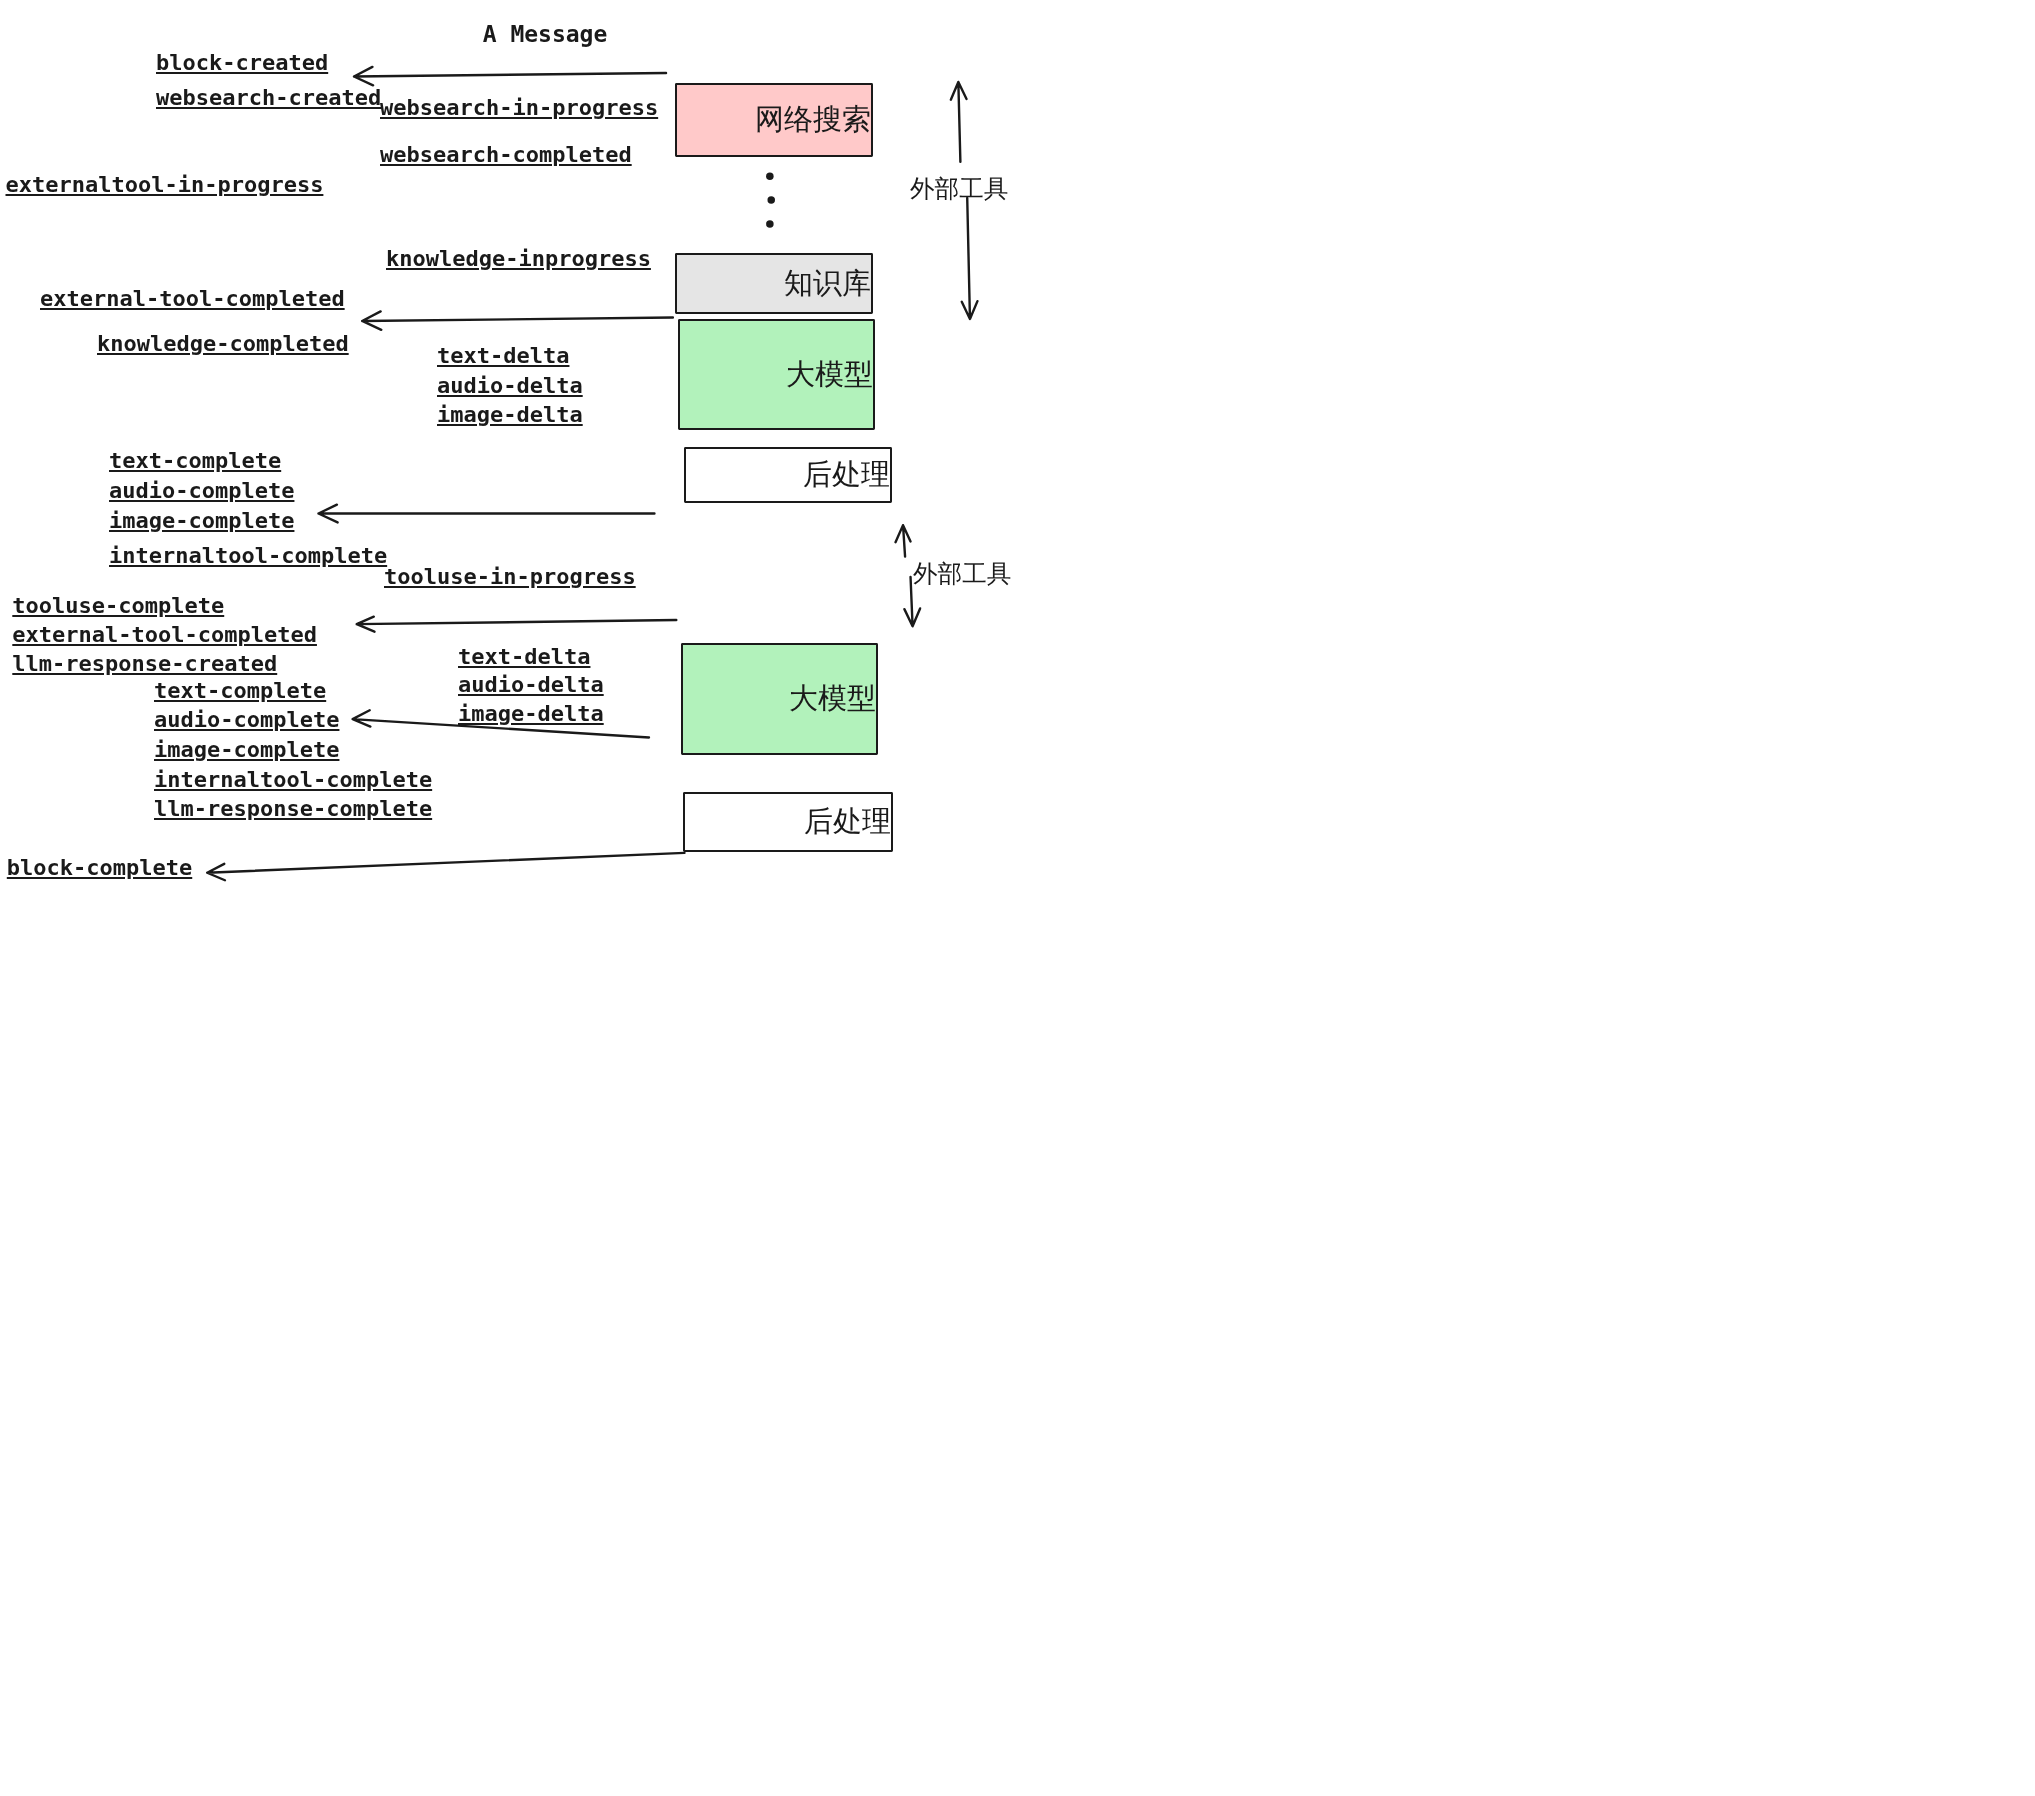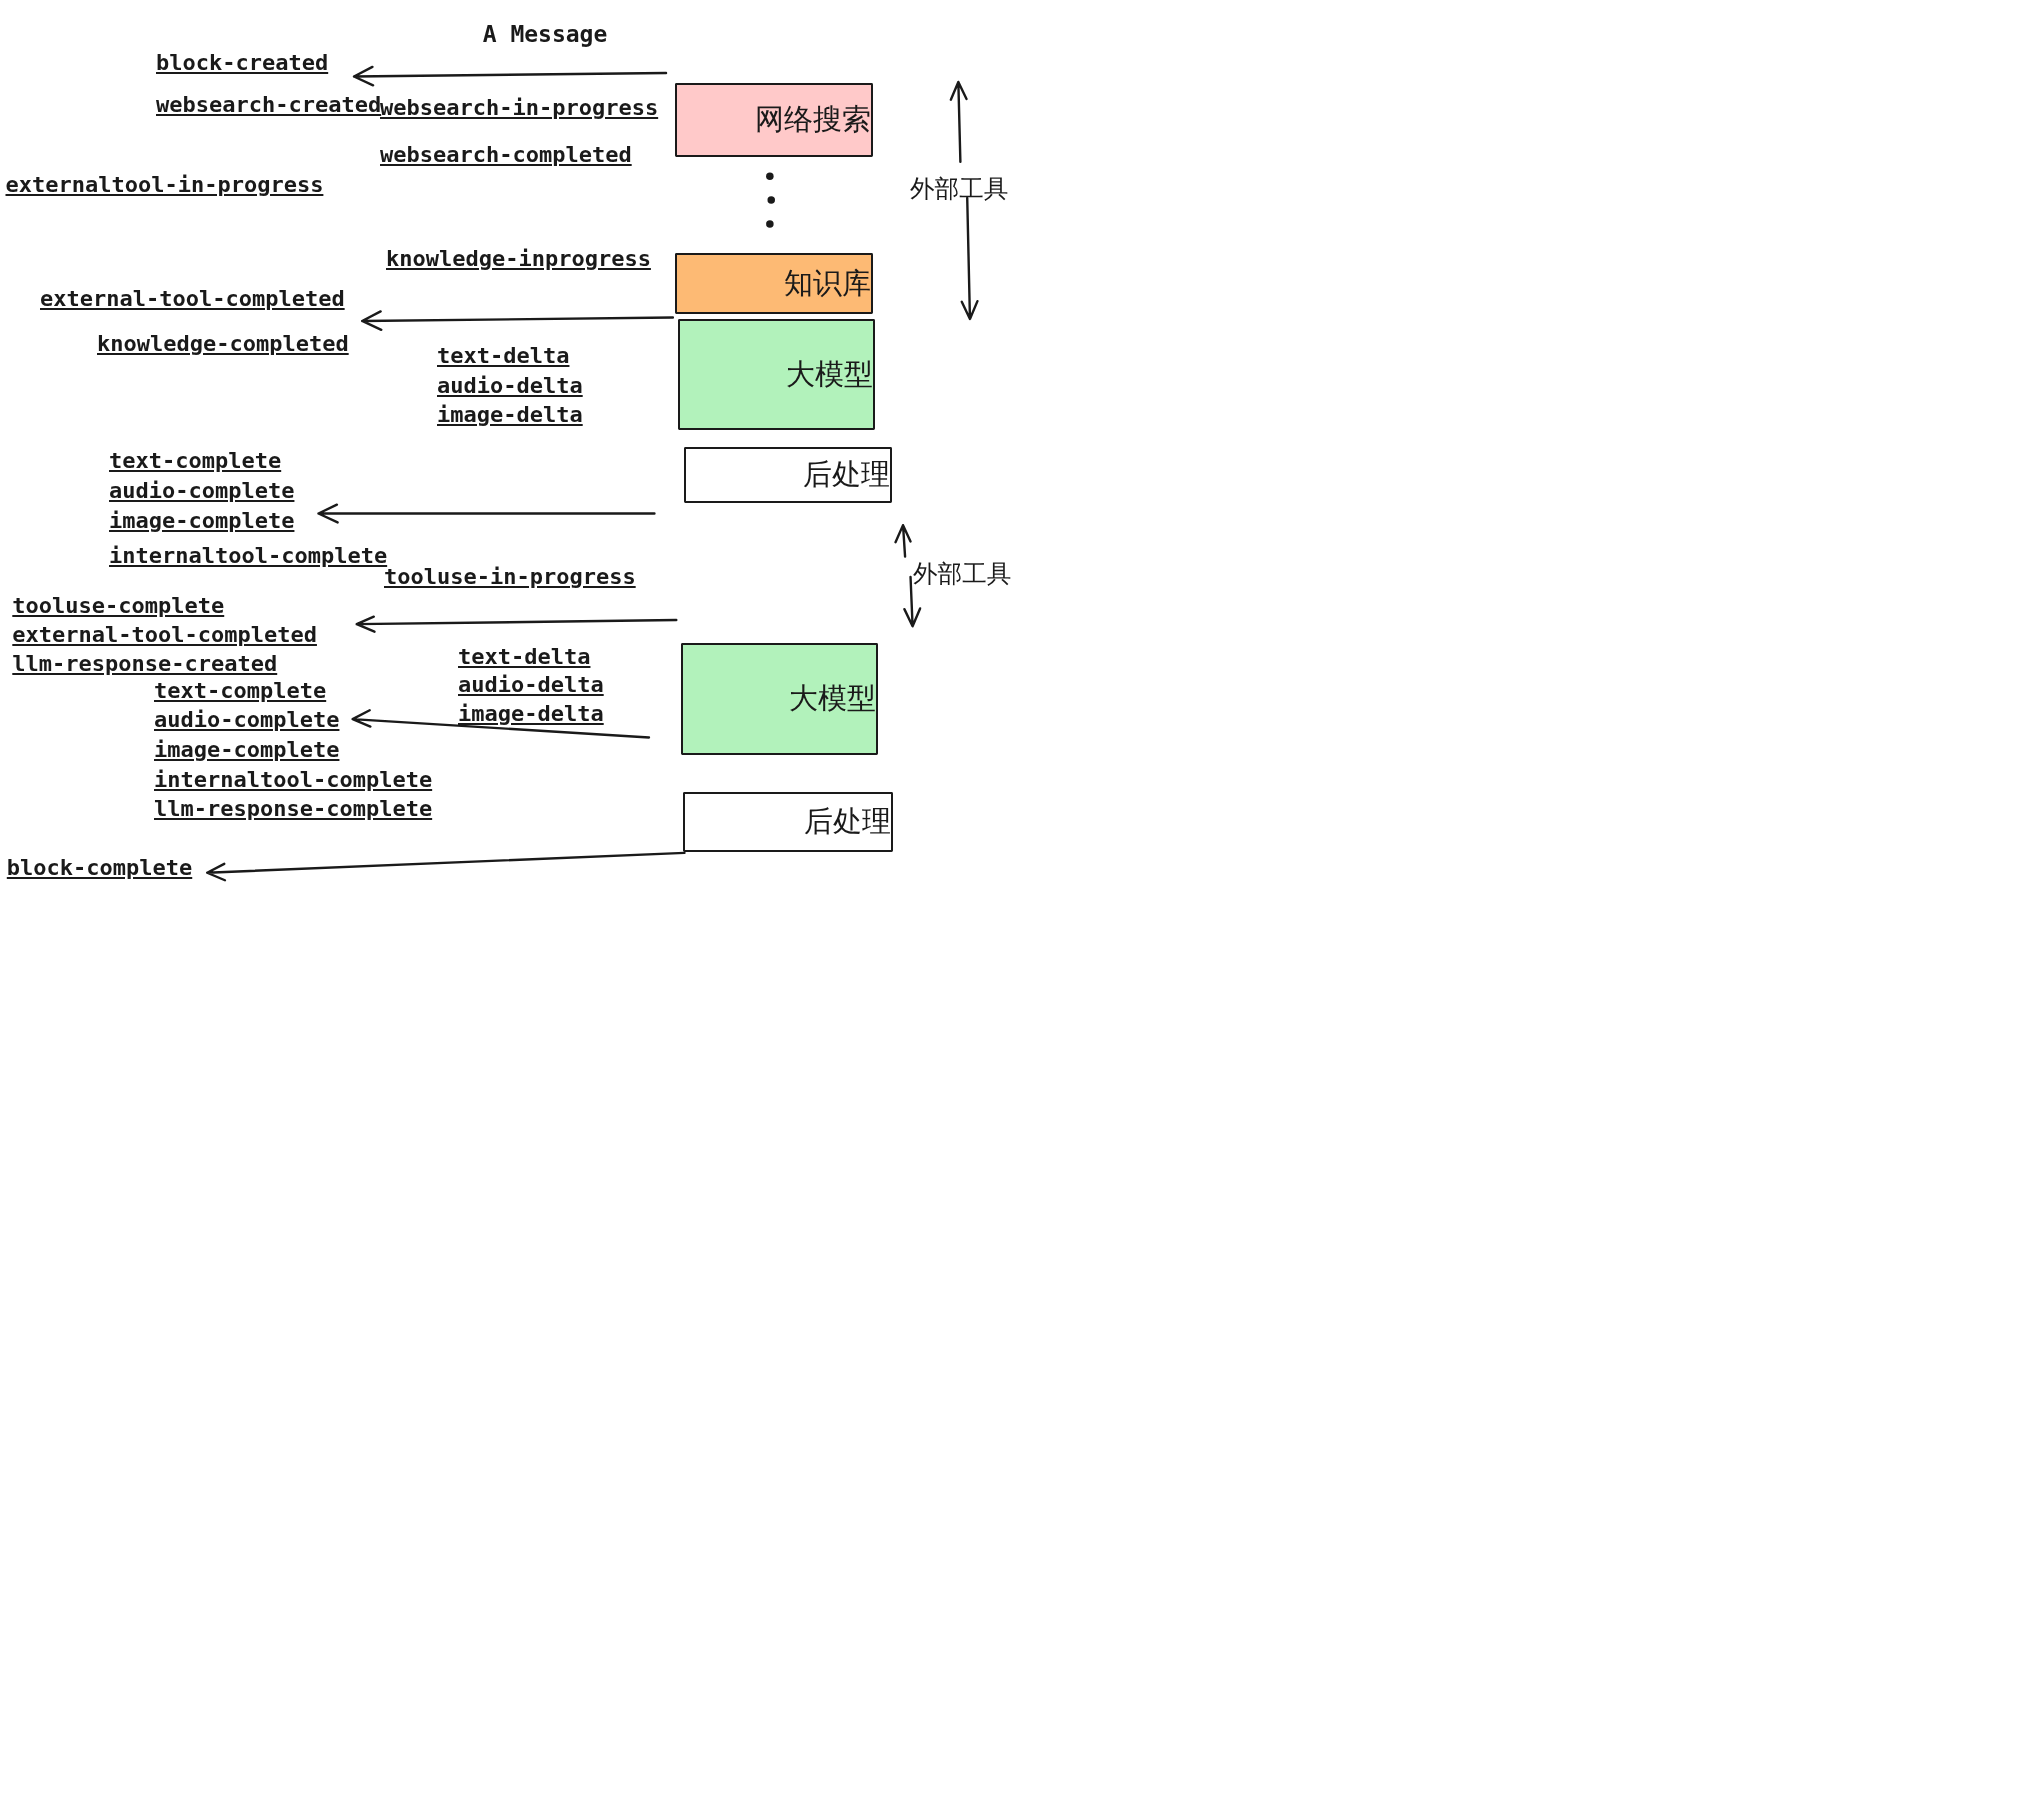--- a/index.html
+++ b/index.html
@@ -90,21 +90,21 @@
     <g fill="#1a1a1a">
       <circle cx="1127" cy="258" r="5.5"></circle>
       <circle cx="1129" cy="293" r="5.5"></circle>
       <circle cx="1127" cy="328" r="5.5"></circle>
     </g>
   </svg>
 
   <div class="title" style="left:545px;top:20.5px">A Message</div>
 
   <div class="ev" style="left:156px;top:51px">block-created</div>
-  <div class="ev" style="left:156px;top:93px">websearch-created</div>
+  <div class="ev" style="left:156px;top:86px">websearch-created</div>
   <div class="ev" style="left:380px;top:96px">websearch-in-progress</div>
   <div class="ev" style="left:380px;top:143px">websearch-completed</div>
   <div class="ev" style="left:5.5px;top:173px">externaltool-in-progress</div>
   <div class="ev" style="left:386px;top:247px">knowledge-inprogress</div>
   <div class="ev" style="left:40px;top:287px">external-tool-completed</div>
   <div class="ev" style="left:97px;top:332px">knowledge-completed</div>
   <div class="ev" style="left:437px;top:344px">text-delta</div>
   <div class="ev" style="left:437px;top:374px">audio-delta</div>
   <div class="ev" style="left:437px;top:403px">image-delta</div>
   <div class="ev" style="left:109px;top:449px">text-complete</div>
@@ -122,21 +122,21 @@
   <div class="ev" style="left:154px;top:708px">audio-complete</div>
   <div class="ev" style="left:154px;top:738px">image-complete</div>
   <div class="ev" style="left:154px;top:768px">internaltool-complete</div>
   <div class="ev" style="left:154px;top:797px">llm-response-complete</div>
   <div class="ev" style="left:6.8px;top:856px">block-complete</div>
 
   <div class="box" style="left:675px;top:83px;width:198px;height:74px;background:#ffc9c9">
     <span class="box-label">网络搜索</span>
   </div>
 
-  <div class="box" style="left:675px;top:253px;width:198px;height:61px;background:#fdba74">
+  <div class="box" style="left:675px;top:253px;width:198px;height:61px;background:#e5e5e5">
     <span class="box-label">知识库</span>
   </div>
 
   <div class="box" style="left:678px;top:319px;width:197px;height:111px;background:#b2f2bb">
     <span class="box-label">大模型</span>
   </div>
 
   <div class="box" style="left:684px;top:447px;width:208px;height:56px;background:#ffffff">
     <span class="box-label">后处理</span>
   </div>

